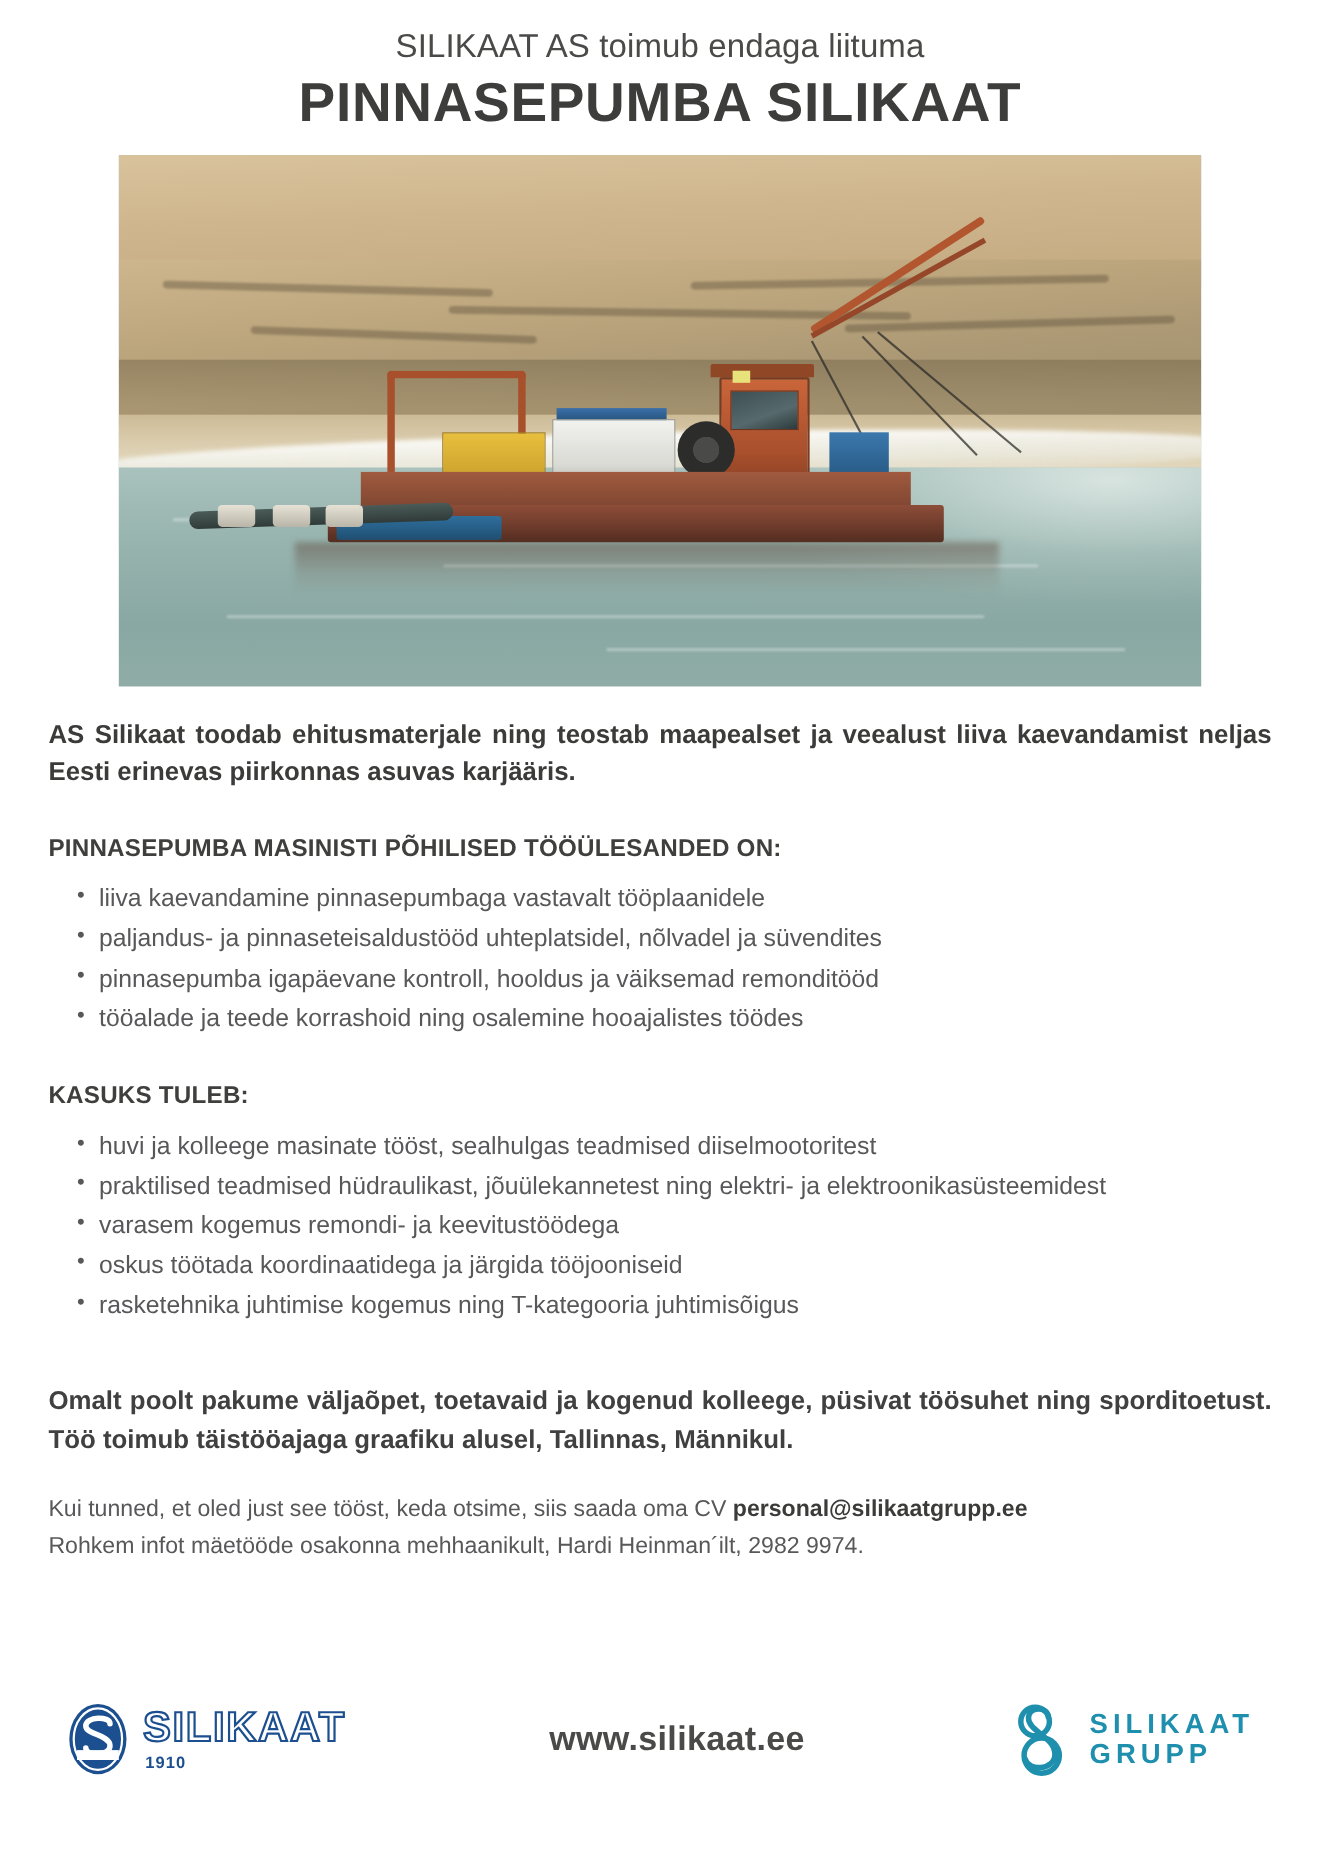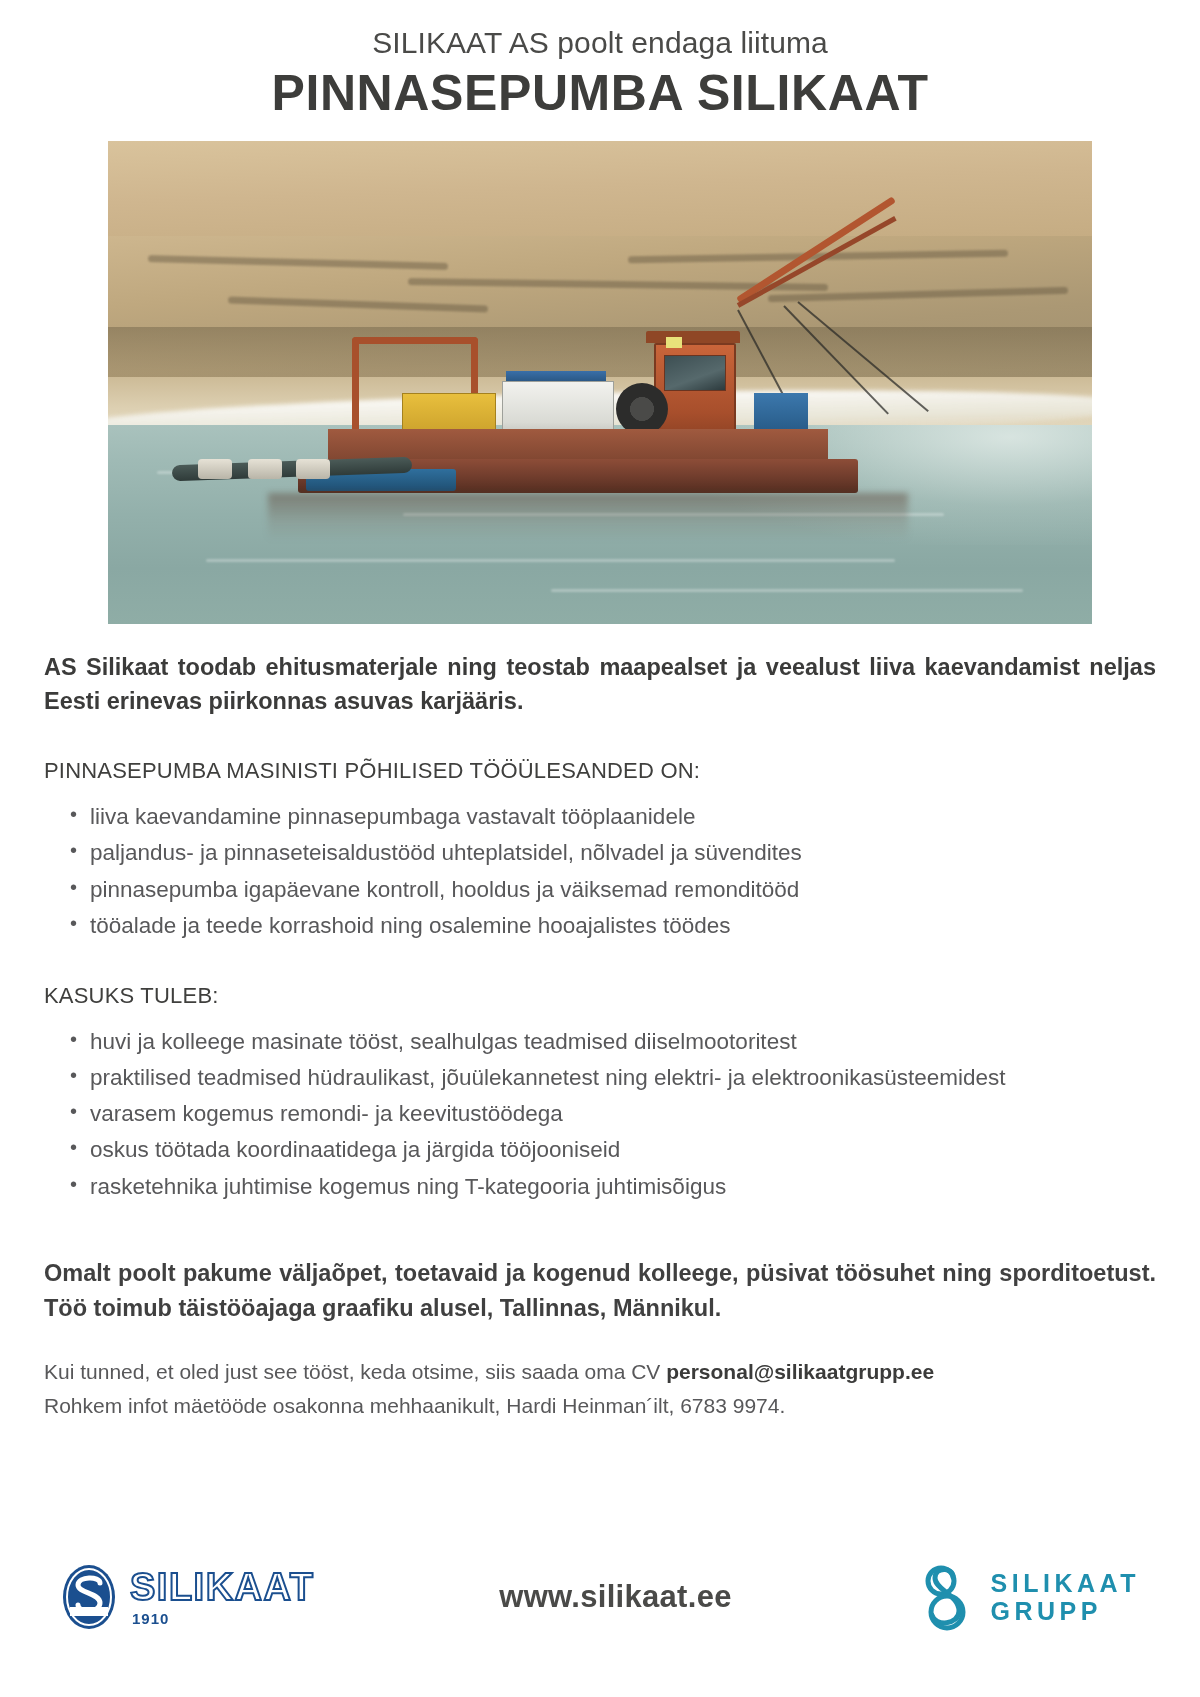--- a/index.html
+++ b/index.html
@@ -264,21 +264,21 @@
     font-size: 23.5px;
     font-weight: 700;
     line-height: 1.45;
     text-align: justify;
     text-align-last: left;
     color: #3b3b3a;
     margin: 0;
   }
   .section-title {
     font-size: 22px;
-    font-weight: 400;
+    font-weight: 700;
     letter-spacing: 0.2px;
     color: #3f3f3d;
     margin: 40px 0 0 0;
   }
   ul.bullets {
     list-style: none;
     margin: 16px 0 0 0;
     padding: 0;
   }
   ul.bullets > li {
@@ -321,21 +321,21 @@
   }
   .contact .email {
     font-weight: 700;
     color: #3b3b3a;
   }
 
   
   .footer {
     position: absolute;
     left: 0;
-    bottom: 52px;
+    bottom: 68px;
     width: 1200px;
     height: 96px;
     display: flex;
     align-items: center;
     justify-content: space-between;
     padding: 0 60px;
     box-sizing: border-box;
   }
   .logo-left {
     display: flex;
@@ -391,21 +391,21 @@
     letter-spacing: 4.5px;
     color: #1f8fae;
   }
 </style>
 </head>
 <body>
 
 <div class="page">
 
   <div class="header">
-    <p class="kicker">SILIKAAT AS poolt endaga liituma</p>
+    <p class="kicker">SILIKAAT AS toimub endaga liituma</p>
     <h1 class="headline">PINNASEPUMBA SILIKAAT</h1>
   </div>
 
   <div class="photo-wrap">
     <div class="photo">
       <div class="ph-cliff-top"></div>
       <div class="ph-cliff-face"></div>
       <div class="ph-cliff-stripe" style="left:40px; top:118px; width:300px; transform:rotate(1.5deg);"></div>
       <div class="ph-cliff-stripe" style="left:300px; top:140px; width:420px; transform:rotate(0.8deg);"></div>
       <div class="ph-cliff-stripe" style="left:520px; top:112px; width:380px; transform:rotate(-1deg);"></div>
@@ -468,21 +468,21 @@
       <li class="justified">praktilised teadmised hüdraulikast, jõuülekannetest ning elektri- ja elektroonikasüsteemidest</li>
       <li>varasem kogemus remondi- ja keevitustöödega</li>
       <li>oskus töötada koordinaatidega ja järgida tööjooniseid</li>
       <li>rasketehnika juhtimise kogemus ning T-kategooria juhtimisõigus</li>
     </ul>
 
     <p class="offer">Omalt poolt pakume väljaõpet, toetavaid ja kogenud kolleege, püsivat töösuhet ning sporditoetust. Töö toimub täistööajaga graafiku alusel, Tallinnas, Männikul.</p>
 
     <p class="contact">
       <span>Kui tunned, et oled just see tööst, keda otsime, siis saada oma CV </span><span class="email">personal@silikaatgrupp.ee</span><br>
-      <span>Rohkem infot mäetööde osakonna mehhaanikult, Hardi Heinman´ilt, 6783 9974.</span>
+      <span>Rohkem infot mäetööde osakonna mehhaanikult, Hardi Heinman´ilt, 2982 9974.</span>
     </p>
   </div>
 
   <div class="footer">
 
     <div class="logo-left">
       <span class="mark">
         <svg viewBox="0 0 58 68" width="58" height="68" aria-hidden="true">
           <ellipse cx="29" cy="34" rx="26" ry="32" fill="#1b4f8f"></ellipse>
           <ellipse cx="29" cy="34" rx="22" ry="28" fill="none" stroke="#ffffff" stroke-width="2"></ellipse>

